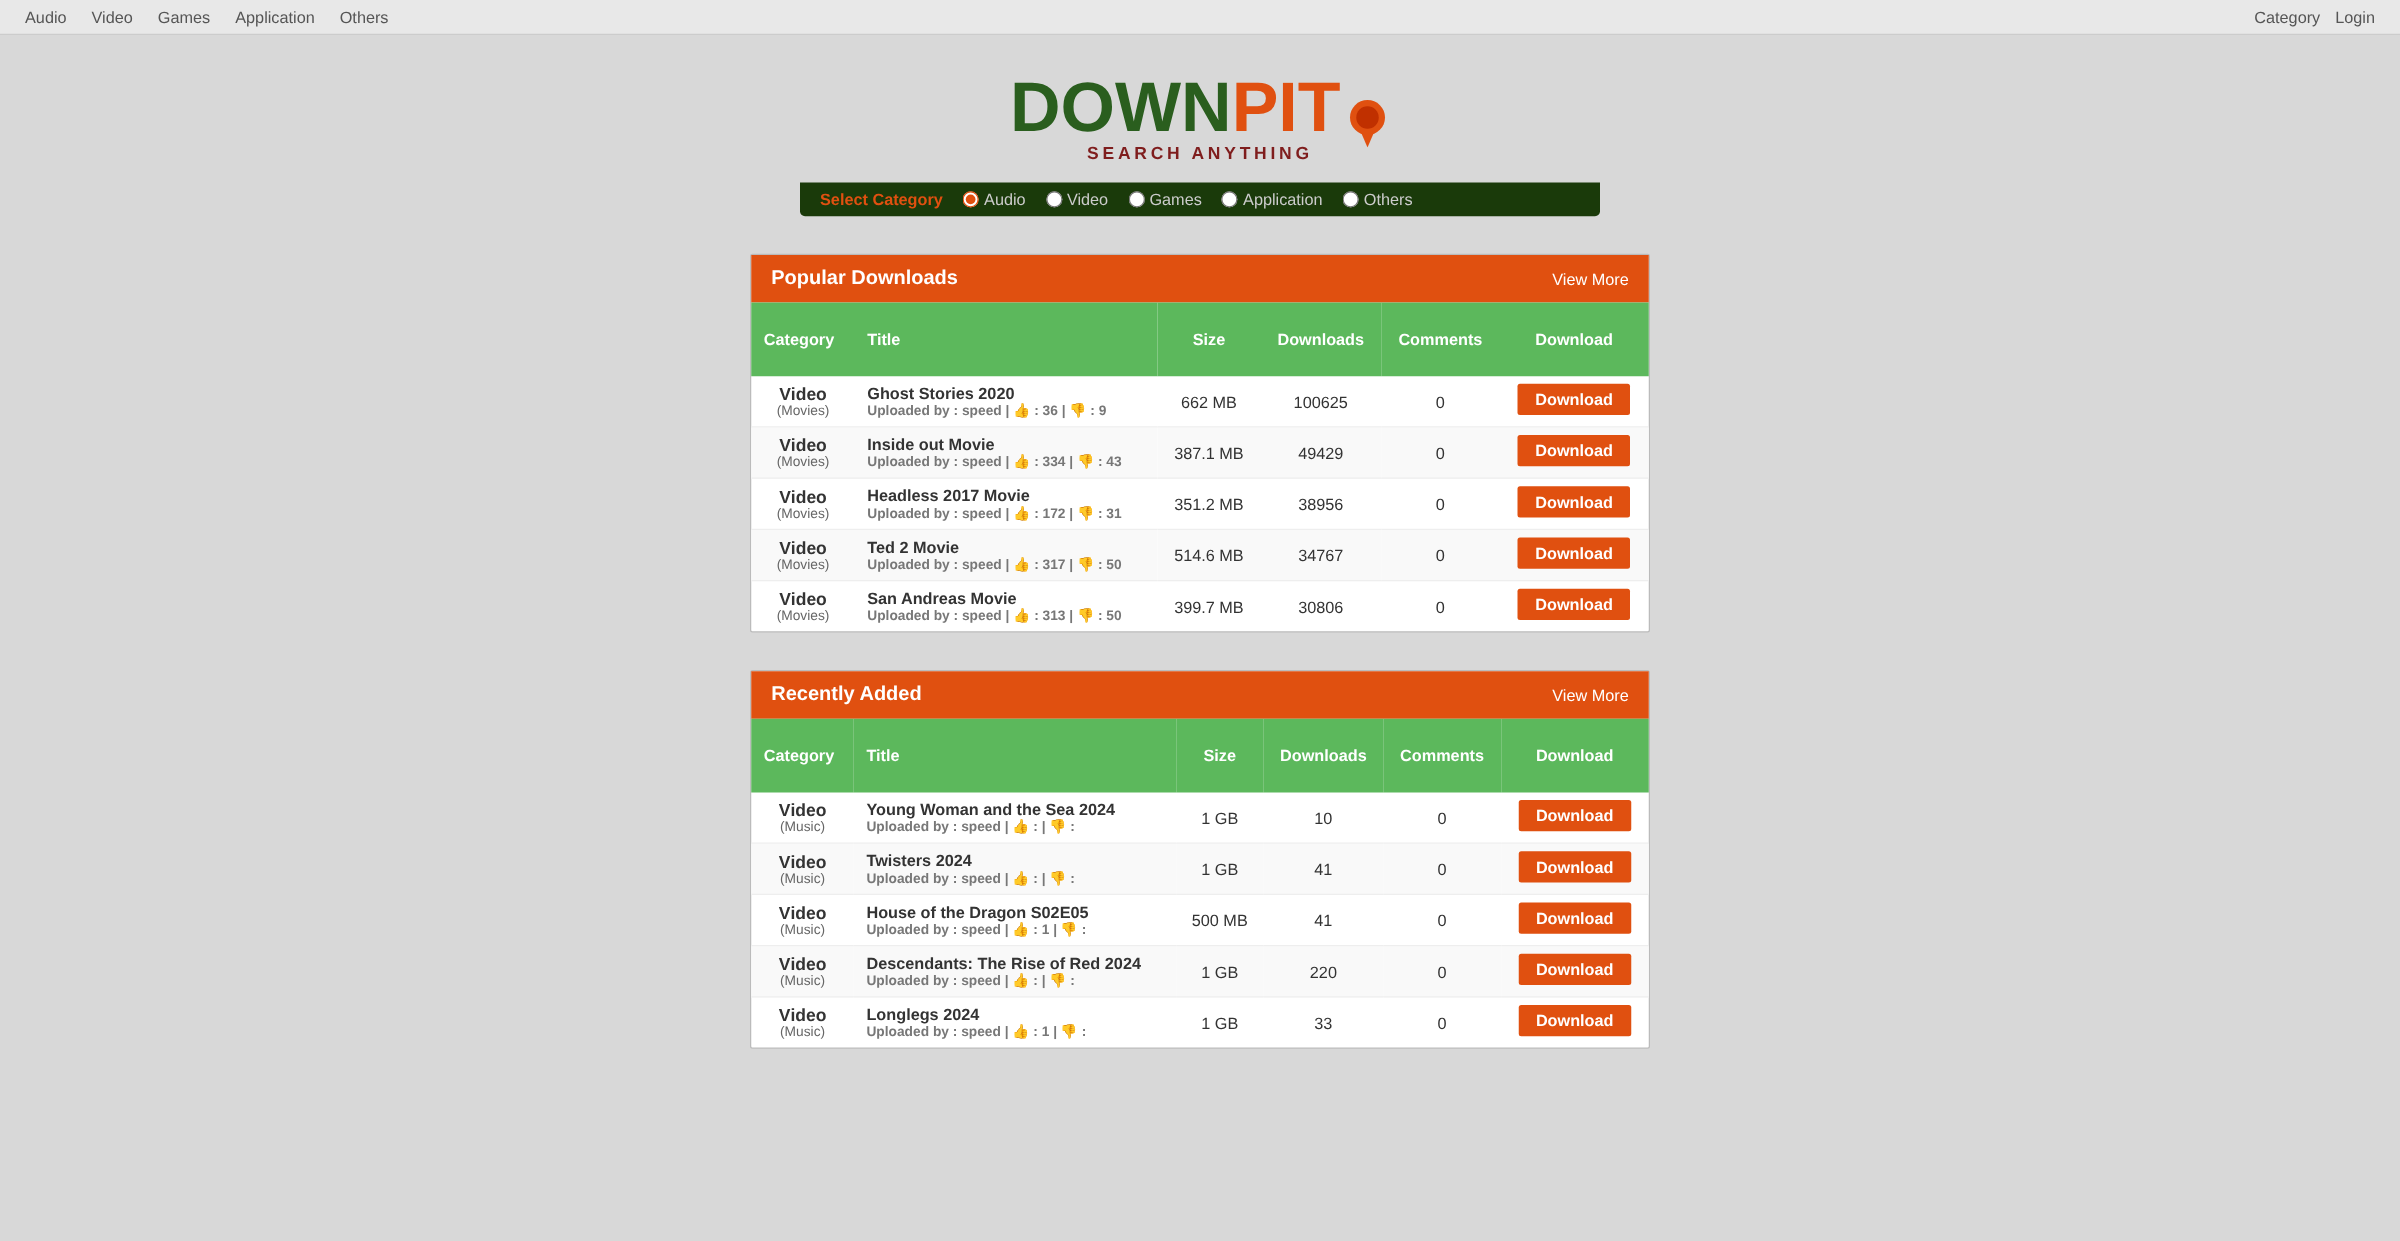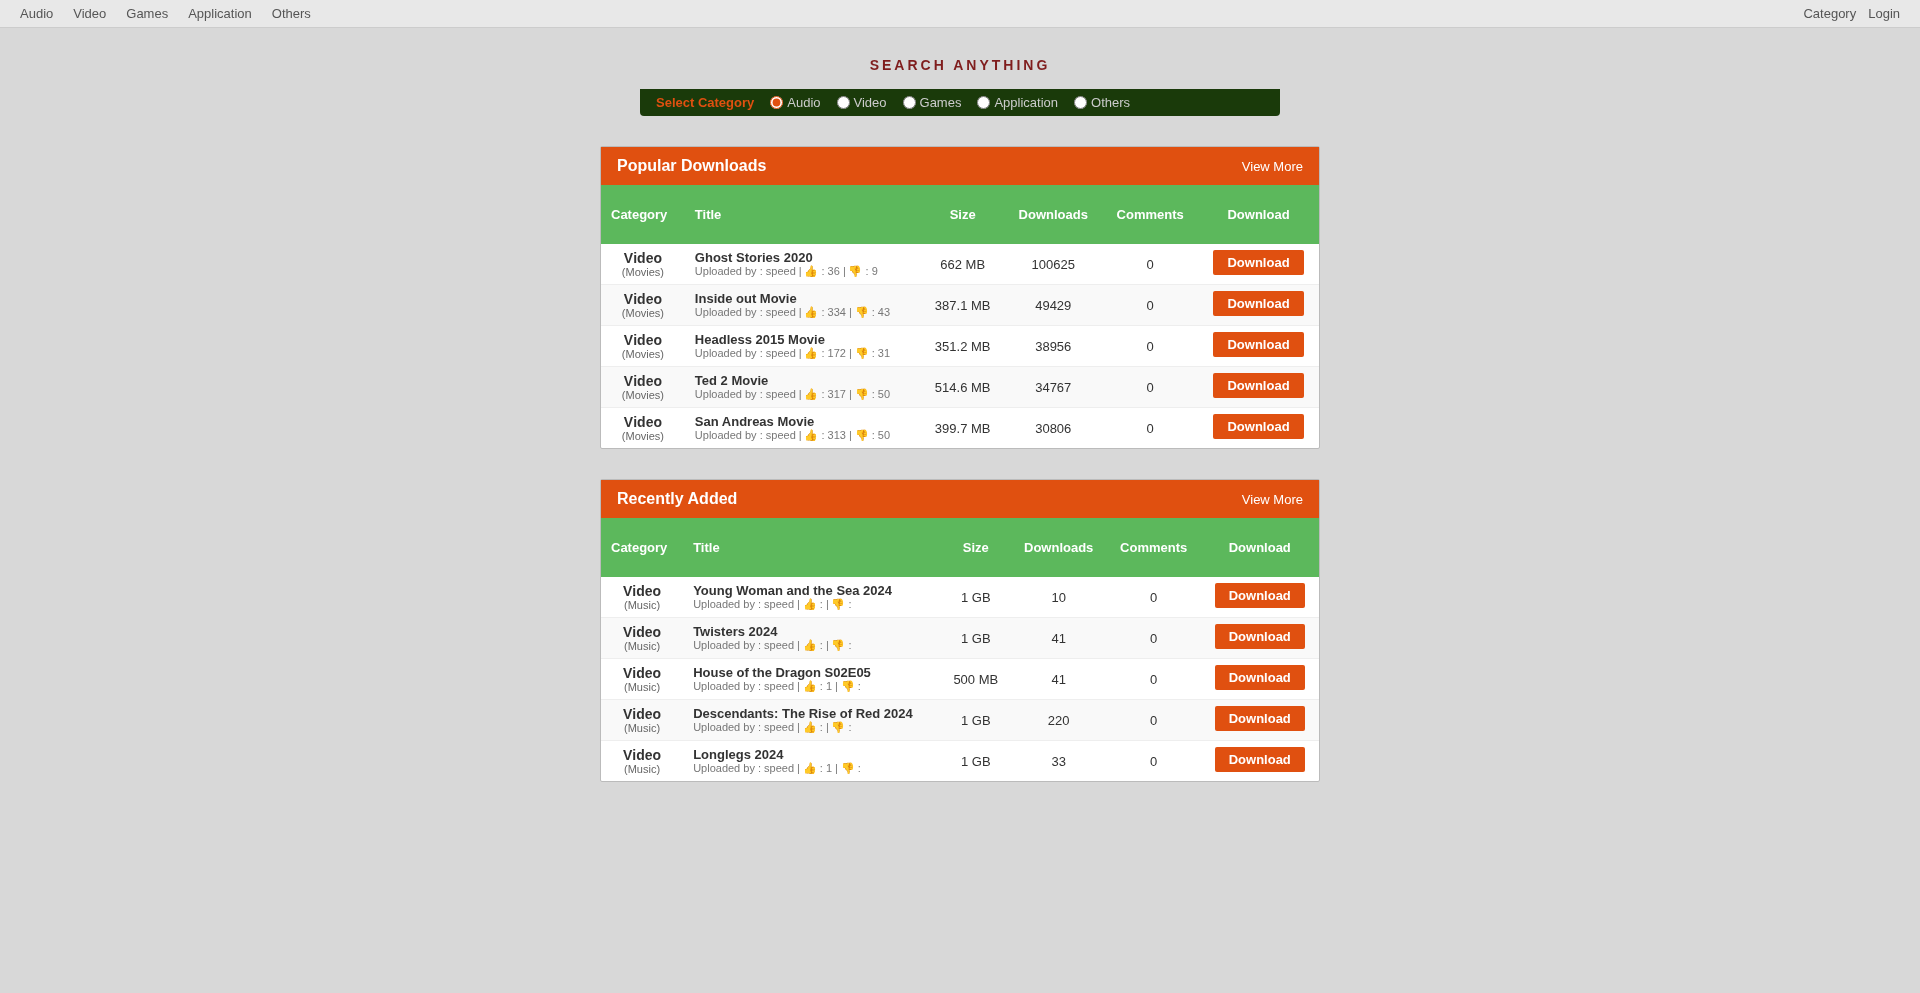--- a/index.html
+++ b/index.html
@@ -155,21 +155,21 @@
     .data-table td.num { text-align: center; vertical-align: middle; }
     .data-table tr:last-child td { border-bottom: none; }
     .data-table tr:nth-child(even) td { background: #f9f9f9; }
 
     .cat-cell { text-align: center; }
     .cat-main { font-size: 14px; font-weight: bold; color: #333; }
     .cat-main span { font-variant: small-caps; }
     .cat-sub { font-size: 11px; color: #666; }
 
     .title-main { font-weight: bold; font-size: 13px; color: #333; }
-    .title-sub { font-size: 11px; color: #777; }
+    .title-sub { font-size: 11px; color: #777; font-weight: bold; }
 
     .dl-btn {
       background: #e05010;
       color: white;
       border: none;
       padding: 5px 14px;
       cursor: pointer;
       font-size: 13px;
       font-weight: bold;
       border-radius: 2px;
@@ -204,20 +204,31 @@
   <div class="top-nav-right">
     <a>Category</a>
     <a>Login</a>
   </div>
 </div>
 
 <div class="main-container">
 
   <div class="logo-section">
     <div class="logo-wrapper">
+      <div>
+        <span class="logo-main-text">
+          <span class="logo-d">D</span><span style="color:#2a5e1e;font-size:56px;font-weight:900;font-family:'Arial Black',Arial,sans-serif;">OWN</span><span style="color:#e05010;font-size:56px;font-weight:900;font-family:'Arial Black',Arial,sans-serif;">PIT</span>
+        </span>
+        
+        <svg width="36" height="40" viewBox="0 0 36 40" style="display:inline-block;vertical-align:top;margin-left:-12px;margin-top:20px;">
+          <ellipse cx="18" cy="16" rx="14" ry="14" fill="#e05010"></ellipse>
+          <ellipse cx="18" cy="16" rx="9" ry="9" fill="#c03000"></ellipse>
+          <polygon points="12,26 24,26 18,40" fill="#e05010"></polygon>
+        </svg>
+      </div>
       <div class="logo-subtitle">SEARCH ANYTHING</div>
     </div>
   </div>
 
   <div class="search-section">
     <div class="category-bar">
       <span class="cat-label">Select Category</span>
       <label>
           <input type="radio" name="cat" value="audio" checked="" style=""> 
           <span>Audio</span>
@@ -285,21 +296,21 @@
             <td class="num">49429</td>
             <td class="num">0</td>
             <td class="btn-cell"><button class="dl-btn">Download</button></td>
           </tr>
           <tr>
             <td class="cat-cell">
               <div class="cat-main"><span>V</span>ideo</div>
               <div class="cat-sub">(Movies)</div>
             </td>
             <td>
-              <div class="title-main" style="cursor:pointer;color:#333;">Headless 2015 Movie</div>
+              <div class="title-main" style="cursor:pointer;color:#333;">Headless 2017 Movie</div>
               <div class="title-sub">Uploaded by : speed | 👍 : 172 | 👎 : 31</div>
             </td>
             <td class="num">351.2 MB</td>
             <td class="num">38956</td>
             <td class="num">0</td>
             <td class="btn-cell"><button class="dl-btn">Download</button></td>
           </tr>
           <tr>
             <td class="cat-cell">
               <div class="cat-main"><span>V</span>ideo</div>

